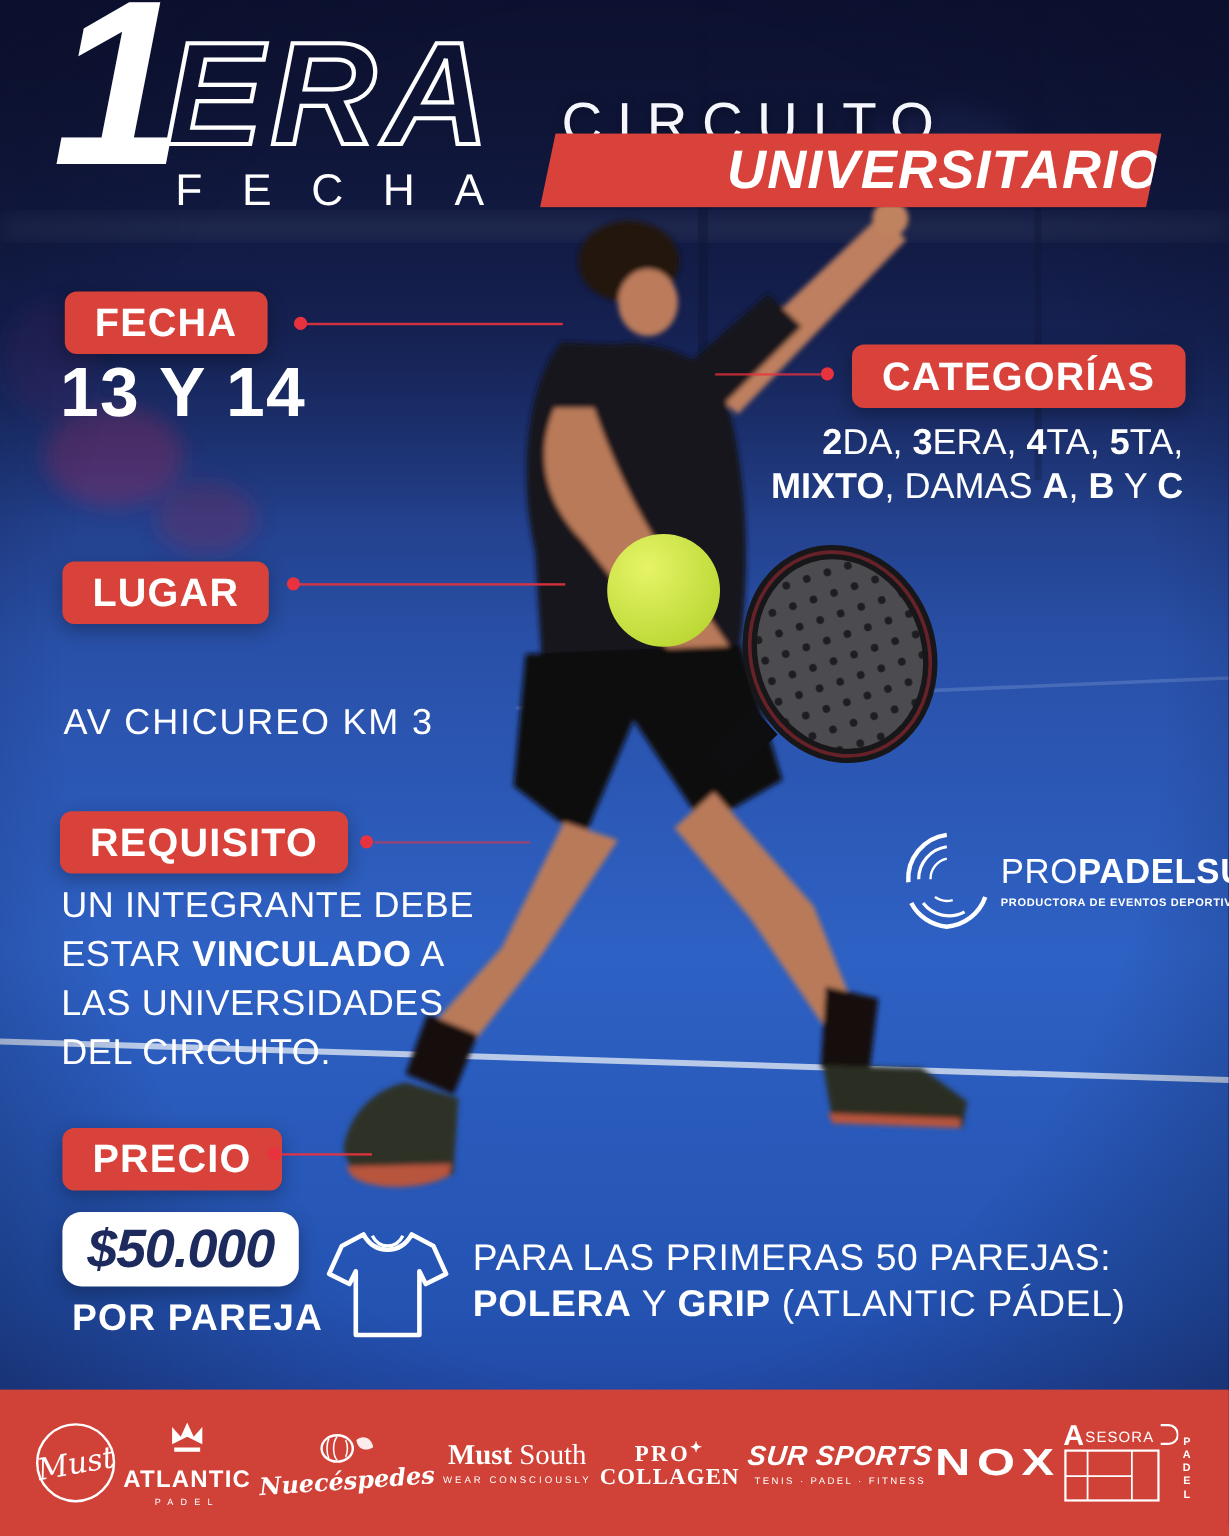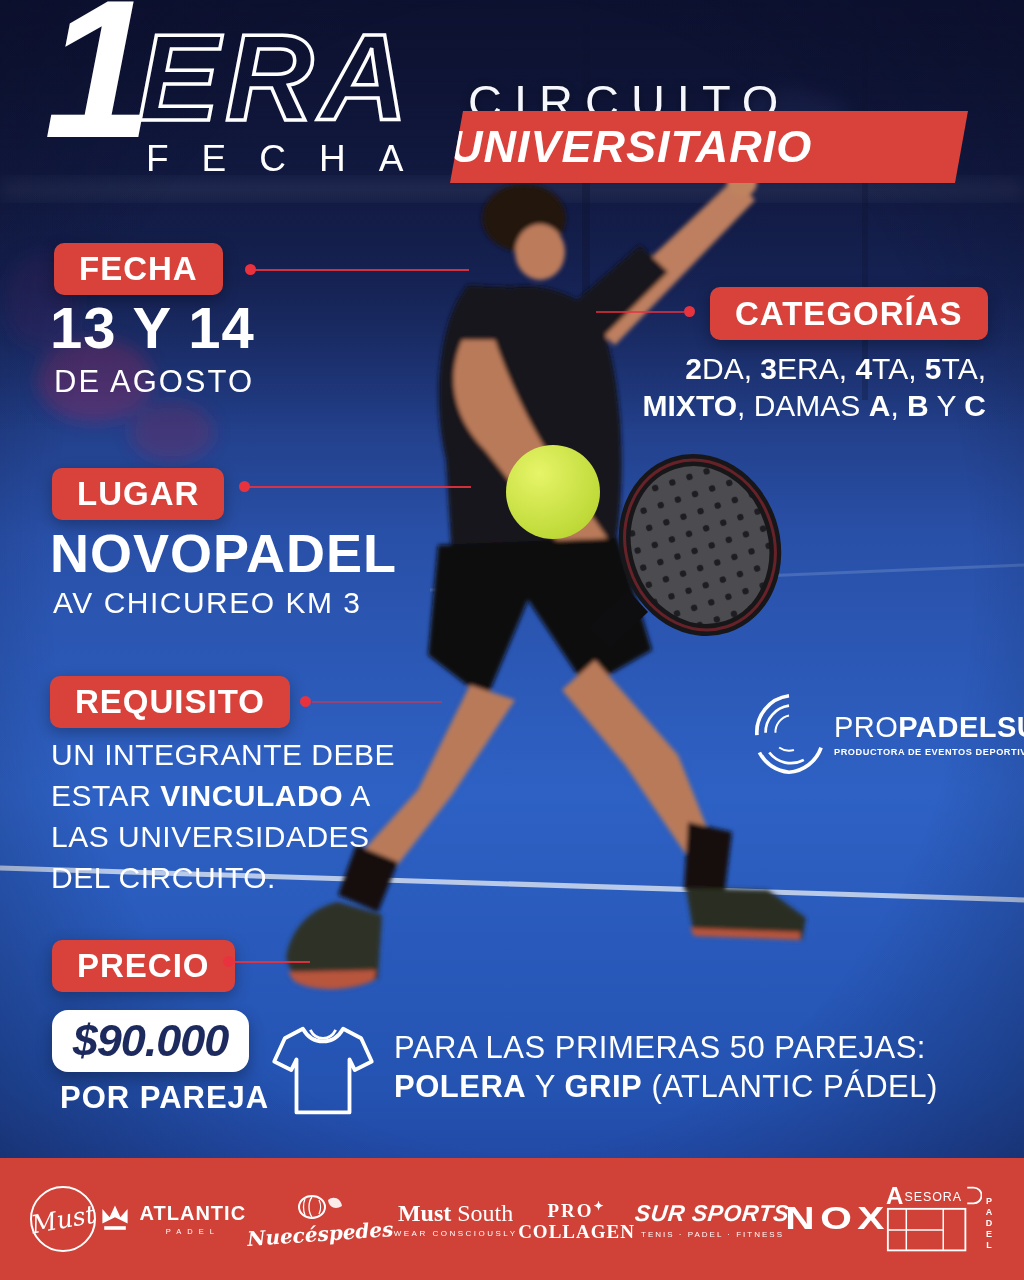--- a/index.html
+++ b/index.html
@@ -11,21 +11,21 @@
   *{margin:0;padding:0;box-sizing:border-box;}
   body{background:#0d1230;font-family:"Liberation Sans","DejaVu Sans",sans-serif;}
   .poster{position:relative;width:1024px;height:1280px;overflow:hidden;background:#16204e;color:#fff;}
   .bg{position:absolute;inset:0;}
 
   
   .num{position:absolute;left:44px;top:-28px;font-size:196px;line-height:196px;font-style:italic;font-weight:800;color:#fff;letter-spacing:-6px;}
   .era{position:absolute;left:138px;top:22px;font-size:122px;line-height:112px;font-style:italic;font-weight:800;letter-spacing:6px;color:transparent;-webkit-text-stroke:3.5px #ffffff;}
   .era-sub{position:absolute;left:146px;top:138px;font-size:37px;font-weight:300;letter-spacing:33px;color:#fff;}
   .title-top{position:absolute;left:468px;top:46px;font-size:47px;font-weight:400;letter-spacing:12px;color:#f5f7fc;text-shadow:0 2px 10px rgba(0,0,0,.4);margin-top:28px;}
-  .banner{position:absolute;left:450px;top:111px;width:518px;height:72px;background:var(--badge-red);clip-path:polygon(13px 0,100% 0,calc(100% - 13px) 100%,0 100%);display:flex;align-items:center;justify-content:flex-start;box-shadow:0 6px 18px rgba(0,0,0,.3);}
+  .banner{position:absolute;left:450px;top:111px;width:518px;height:62px;background:var(--badge-red);clip-path:polygon(13px 0,100% 0,calc(100% - 13px) 100%,0 100%);display:flex;align-items:center;justify-content:flex-end;box-shadow:0 6px 18px rgba(0,0,0,.3);}
   .banner span{font-size:45px;font-weight:800;font-style:italic;letter-spacing:1px;color:#fff;}
 
   
   .badge{position:absolute;height:52px;display:flex;align-items:center;justify-content:center;background:var(--badge-red);color:#fff;font-weight:800;font-size:33px;letter-spacing:1px;border-radius:10px;padding:0 25px;box-shadow:0 5px 16px rgba(0,0,0,.3);}
   .line{position:absolute;height:2px;background:var(--line-red);opacity:.9;}
   .dot{position:absolute;width:11px;height:11px;border-radius:50%;background:var(--line-red);}
 
   .b-fecha{left:54px;top:243px;}
   .l-fecha{left:255px;top:269px;width:214px;}
   .d-fecha{left:245px;top:264px;}
@@ -67,21 +67,21 @@
   .org-name{font-size:29px;letter-spacing:.5px;white-space:nowrap;}
   .org-name .pro{font-weight:300;}
   .org-name .rest{font-weight:800;}
   .org-tag{font-size:9.2px;font-weight:700;letter-spacing:.55px;margin-top:3px;white-space:nowrap;}
 
   
   .footer{position:absolute;left:0;top:1158px;width:1024px;height:122px;background:var(--footer-red);display:flex;align-items:center;justify-content:space-between;padding:0 30px;}
   .sponsor{display:flex;flex-direction:column;align-items:center;justify-content:center;color:#fff;flex:none;}
   .must-circle{width:66px;height:66px;border:2.5px solid #fff;border-radius:50%;display:flex;align-items:center;justify-content:center;}
   .must-circle span{font-family:"DejaVu Serif","Liberation Serif",serif;font-style:italic;font-size:25px;transform:rotate(-10deg);}
-  .atl{flex-direction:row;gap:7px;align-items:center;}
+  .atl{flex-direction:column;gap:7px;align-items:center;}
   .atl-text{display:flex;flex-direction:column;align-items:center;}
   .atl-name{font-weight:800;font-size:20px;letter-spacing:1px;}
   .atl-sub{font-size:7.5px;letter-spacing:6px;margin-top:2px;}
   .nue-name{font-family:"DejaVu Serif","Liberation Serif",serif;font-style:italic;font-weight:700;font-size:20px;transform:rotate(-4deg);margin-top:1px;}
   .roots-name{font-family:"Liberation Serif","DejaVu Serif",serif;font-size:24px;}
   .roots-name b{font-weight:700;}
   .roots-sub{font-size:8px;letter-spacing:2.5px;margin-top:2px;}
   .pc{font-family:"Liberation Serif","DejaVu Serif",serif;font-weight:700;text-align:center;line-height:20px;}
   .pc-l1{font-size:19px;letter-spacing:2px;}
   .pc-l2{font-size:19px;letter-spacing:1px;}
@@ -183,34 +183,32 @@
   <div class="era-sub">FECHA</div>
   <div class="title-top">CIRCUITO</div>
   <div class="banner">
       <span>UNIVERSITARIO</span>
     </div>
 
   <div class="badge b-fecha">FECHA</div>
   <div class="dot d-fecha"></div>
   <div class="line l-fecha"></div>
   <div class="dates">13 Y 14</div>
-  <div class="month">DE AGOSTO</div>
 
   <div class="badge b-cat">CATEGORÍAS</div>
   <div class="line l-cat"></div>
   <div class="dot d-cat"></div>
   <div class="cat-text">
     <div><b>2</b><span class="lt">DA, </span><b>3</b><span class="lt">ERA, </span><b>4</b><span class="lt">TA, </span><b>5</b><span class="lt">TA,</span></div>
     <div><b>MIXTO</b><span class="lt">, DAMAS </span><b>A</b><span class="lt">, </span><b>B</b><span class="lt"> Y </span><b>C</b></div>
   </div>
 
   <div class="badge b-lugar">LUGAR</div>
   <div class="dot d-lugar"></div>
   <div class="line l-lugar"></div>
-  <div class="venue">NOVOPADEL</div>
   <div class="address">AV CHICUREO KM 3</div>
 
   <div class="badge b-req">REQUISITO</div>
   <div class="dot d-req"></div>
   <div class="line l-req"></div>
   <div class="req-text">
     <div>UN INTEGRANTE DEBE</div>
     <div><span>ESTAR </span><b>VINCULADO</b><span> A</span></div>
     <div>LAS UNIVERSIDADES</div>
     <div>DEL CIRCUITO.</div>
@@ -228,21 +226,21 @@
     <div>
       <div class="org-name"><span class="pro">PRO</span><span class="rest">PADELSUR</span></div>
       <div class="org-tag">PRODUCTORA DE EVENTOS DEPORTIVOS</div>
     </div>
   </div>
 
   <div class="badge b-precio">PRECIO</div>
   <div class="dot d-precio"></div>
   <div class="line l-precio"></div>
   <div class="amount-box">
-      <span>$90.000</span>
+      <span>$50.000</span>
     </div>
   <div class="per">POR PAREJA</div>
 
   <svg class="tshirt" viewBox="0 0 100 100" fill="none" stroke="#fff" stroke-width="3.6" stroke-linejoin="round">
     <path d="M31 12 L14 21 L4 43 L20 51 L25 41 L25 91 L75 91 L75 41 L80 51 L96 43 L86 21 L69 12 C64 21 57 24 50 24 C43 24 36 21 31 12 Z"></path>
     <path d="M38 13 C41 19 45 21 50 21 C55 21 59 19 62 13" stroke-width="2.6"></path>
   </svg>
 
   <div class="promo">
     <div>PARA LAS PRIMERAS 50 PAREJAS:</div>

